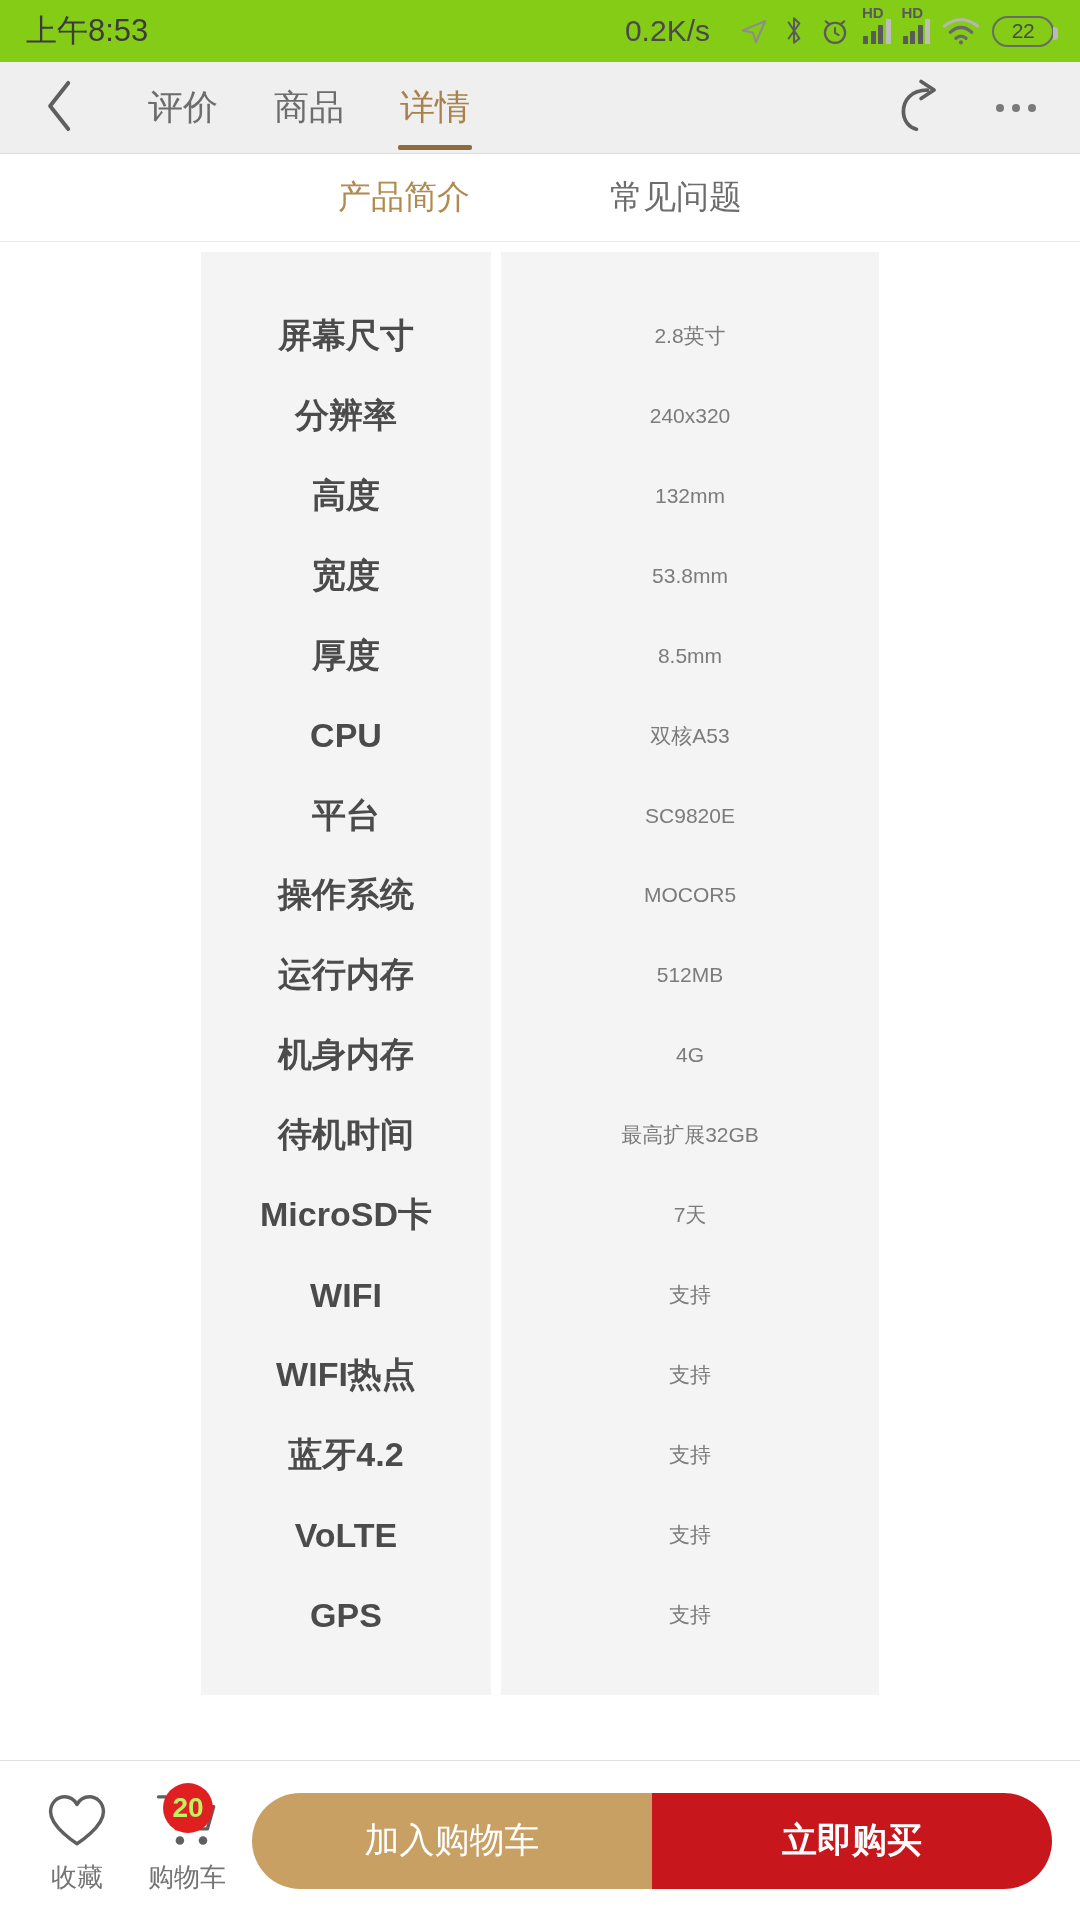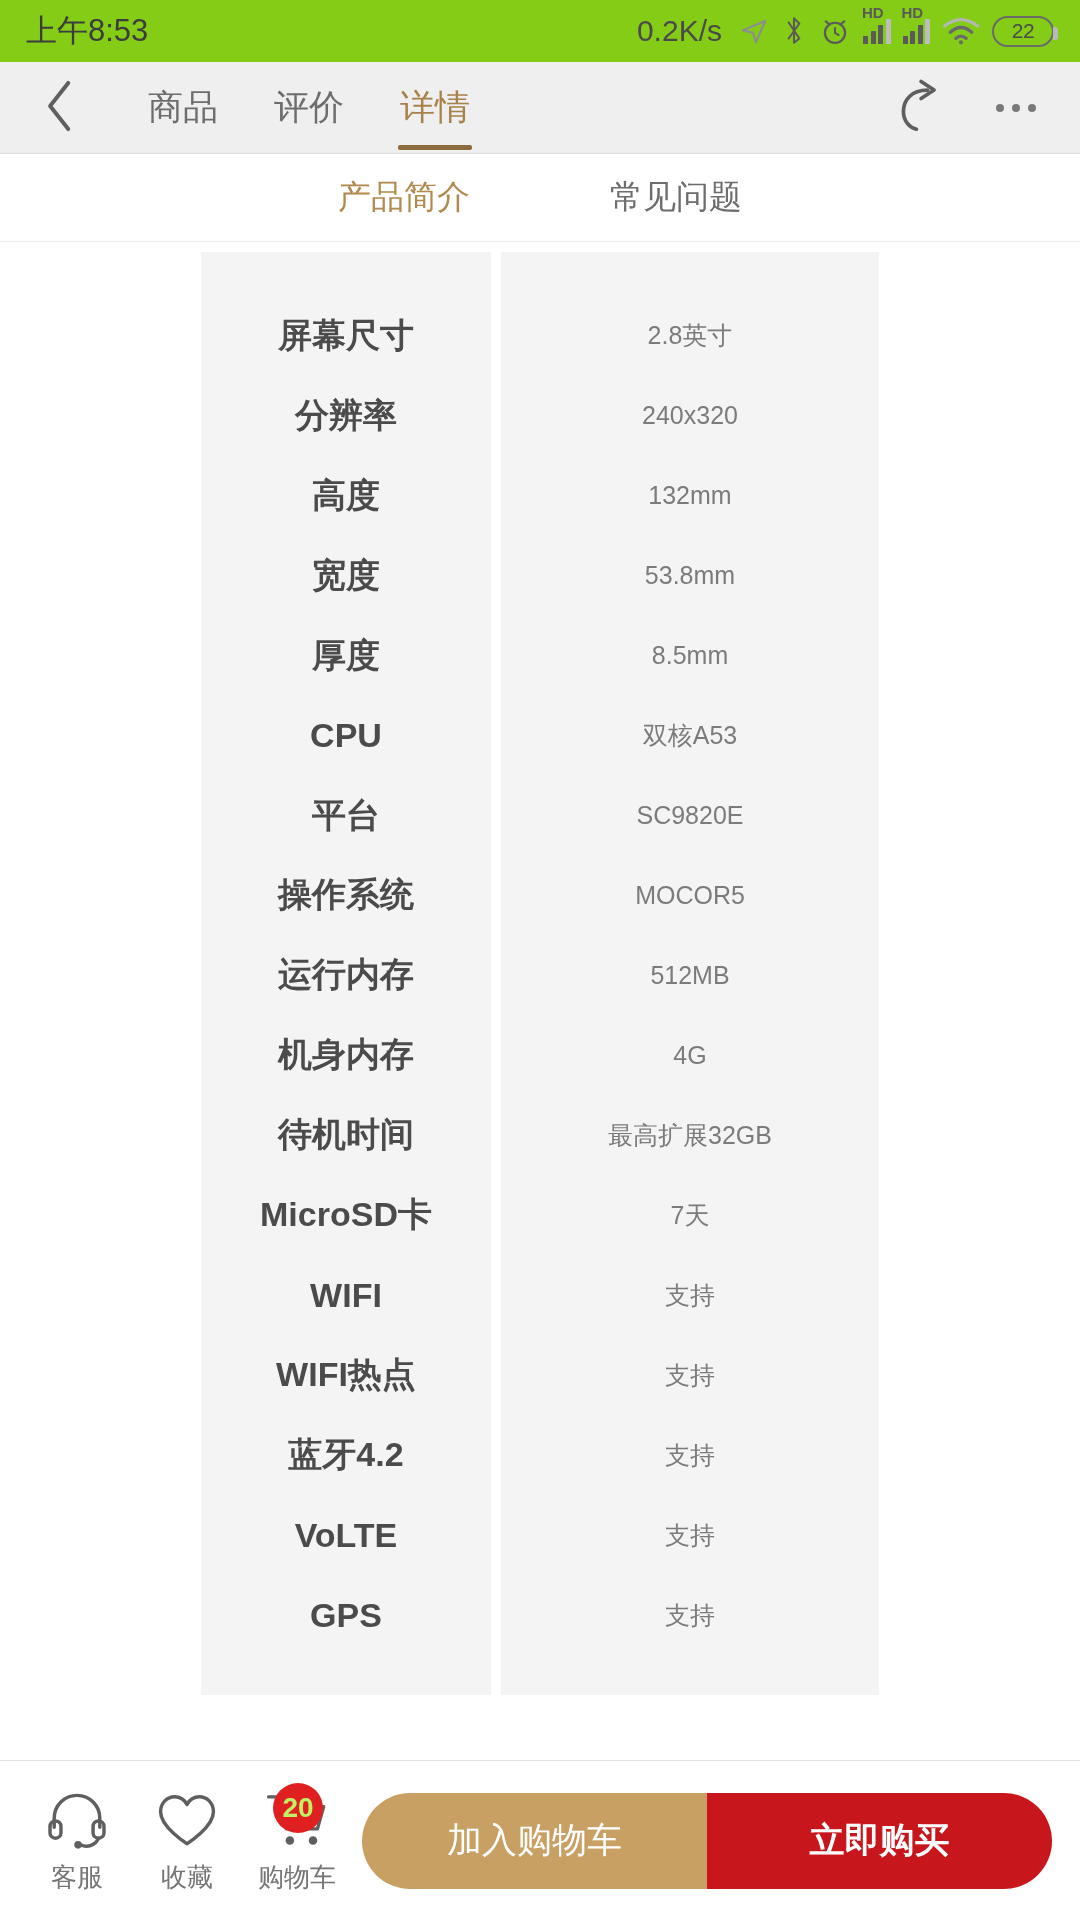--- a/index.html
+++ b/index.html
@@ -13,21 +13,21 @@
 
   
   .statusbar {
     position:absolute; top:0; left:0; width:1080px; height:62px;
     background:#84cc16;
     display:flex; align-items:center; justify-content:space-between;
     padding:0 26px;
   }
   .sb-time { font-size:31px; color:#3c3c3c; letter-spacing:0px; font-weight:400; }
   .sb-right { display:flex; align-items:center; gap:12px; }
-  .sb-net { font-size:30px; color:#4a4a4a; margin-right:5px; }
+  .sb-net { font-size:30px; color:#4a4a4a; margin-right:17px; }
   .sb-icon { display:flex; align-items:center; justify-content:center; }
   .hd-wrap { position:relative; display:flex; align-items:flex-end; }
   .hd-label { position:absolute; top:-13px; left:-1px; font-size:15px; font-weight:bold; color:#5a5a5a; line-height:1; }
   .bars { display:flex; align-items:flex-end; gap:2.5px; height:26px; padding-top:8px; }
   .bars i { display:block; width:5px; background:#5a5a5a; border-radius:0.5px; }
   .bars i:nth-child(1){height:8px;} .bars i:nth-child(2){height:13px;}
   .bars i:nth-child(3){height:19px;} .bars i:nth-child(4){height:25px;}
   .bars i.dim { background:#bdbdbd; }
   .battery {
     width:62px; height:31px; border:2.5px solid #6a6a6a; border-radius:16px;
@@ -82,21 +82,21 @@
   .spec-col.gap { width:10px; background:#ffffff; }
   .spec-col.values { width:378px; }
   .spec-cell {
     height:80.5px; display:flex; align-items:center; justify-content:center;
     text-align:right;
   }
   .spec-col.labels .spec-cell {
     font-size:34px; color:#4b4b4b; font-weight:bold;
   }
   .spec-col.values .spec-cell {
-    font-size:25px; color:#7b7b7b; font-weight:400;
+    font-size:21px; color:#7b7b7b; font-weight:400;
   }
   .spec-pad-top { height:44px; }
   .spec-pad-bot { height:40px; }
 
   
   .bottombar {
     position:absolute; bottom:0; left:0; width:1080px; height:160px;
     background:#ffffff; border-top:1px solid #e2e2e2;
     display:flex; align-items:center;
   }
@@ -196,24 +196,24 @@
     <div class="nav-back">
       <span>
         <svg width="34" height="56" viewBox="0 0 20 34">
             <path d="M15 3 L4 17 L15 31" fill="none" stroke="#5f5f5f" stroke-width="2.4" stroke-linecap="round" stroke-linejoin="round"></path>
           </svg>
       </span>
     </div>
 
     <div class="nav-tabs">
       <div class="nav-tab">
+        <span>评价</span>
+      </div>
+      <div class="nav-tab">
         <span>商品</span>
-      </div>
-      <div class="nav-tab">
-        <span>评价</span>
       </div>
       <div class="nav-tab active">
         <span>详情</span>
       </div>
     </div>
 
     <div class="nav-actions">
       <div class="nav-icon-btn">
         <span>
           <svg width="52" height="56" viewBox="0 0 28 30">
@@ -285,32 +285,20 @@
       <div class="spec-cell">支持</div>
       <div class="spec-cell">支持</div>
       <div class="spec-cell">支持</div>
       <div class="spec-pad-bot"></div>
     </div>
   </div>
 
   <div class="bottombar">
     <div class="bb-icons">
 
-      <div class="bb-item">
-        <span class="bb-glyph">
-          <svg width="62" height="60" viewBox="0 0 34 32">
-            <path d="M4.5 20 L4.5 15 A12.5 12.5 0 0 1 29.5 15 L29.5 20" fill="none" stroke="#5f5f5f" stroke-width="1.9" stroke-linecap="round"></path>
-            <rect x="2.2" y="16.5" width="6" height="9.5" rx="3" fill="none" stroke="#5f5f5f" stroke-width="1.9"></rect>
-            <rect x="25.8" y="16.5" width="6" height="9.5" rx="3" fill="none" stroke="#5f5f5f" stroke-width="1.9"></rect>
-            <path d="M28.8 26 A7 6.5 0 0 1 19 29.6" fill="none" stroke="#5f5f5f" stroke-width="1.9" stroke-linecap="round"></path>
-            <circle cx="17.6" cy="29.6" r="2.1" fill="#5f5f5f"></circle>
-          </svg>
-        </span>
-        <span class="bb-label">客服</span>
-      </div>
 
       <div class="bb-item">
         <span class="bb-glyph">
           <svg width="62" height="58" viewBox="0 0 34 31">
             <path d="M17 28.5 C17 28.5 2.5 19.5 2.5 11 C2.5 6 6.2 2.8 10.2 2.8 C13.3 2.8 15.8 4.8 17 7 C18.2 4.8 20.7 2.8 23.8 2.8 C27.8 2.8 31.5 6 31.5 11 C31.5 19.5 17 28.5 17 28.5 Z" fill="none" stroke="#5f5f5f" stroke-width="1.9" stroke-linejoin="round"></path>
           </svg>
         </span>
         <span class="bb-label">收藏</span>
       </div>
 

